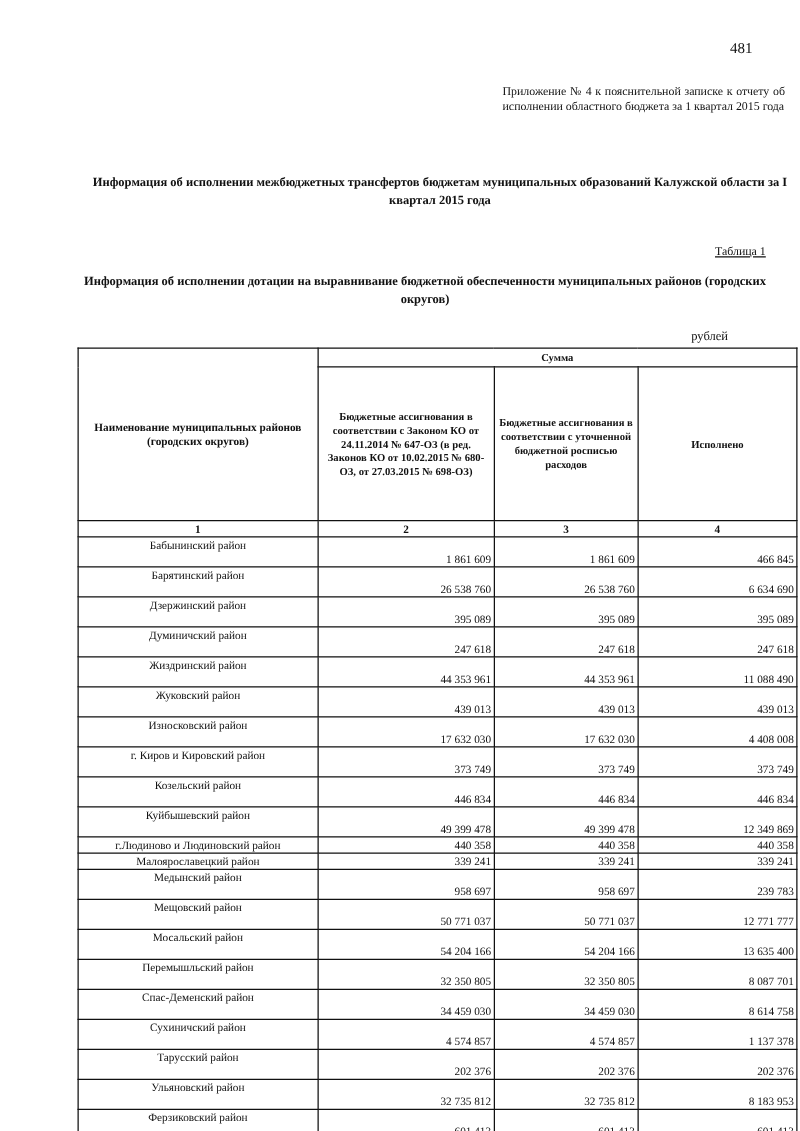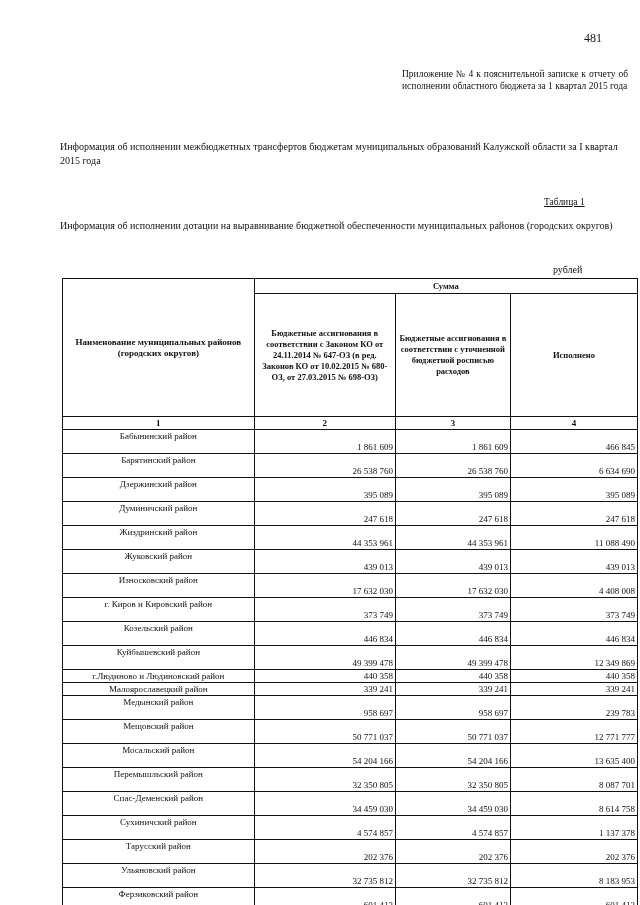--- a/index.html
+++ b/index.html
@@ -6,27 +6,27 @@
   body {
     width: 640px; height: 905px; position: relative; overflow: hidden;
     font-family: "Liberation Serif", serif; color: #111;
   }
   .page-num { position: absolute; left: 584px; top: 31px; font-size: 12px; }
   .appendix {
     position: absolute; left: 402px; top: 68px; width: 226px;
     font-size: 9.5px; line-height: 12px; text-align: justify;
   }
   .main-title {
-    position: absolute; left: 60px; top: 140px; width: 560px;
-    text-align: left; font-weight: normal; font-size: 10px; line-height: 14px;
-  }
-  .table-label { position: absolute; left: 544px; top: 197px; font-size: 9.5px; text-decoration: underline; }
+    position: absolute; left: 72px; top: 140px; width: 560px;
+    text-align: center; font-weight: bold; font-size: 10px; line-height: 14px;
+  }
+  .table-label { position: absolute; left: 572px; top: 197px; font-size: 9.5px; text-decoration: underline; }
   .sub-title {
     position: absolute; left: 60px; top: 219px; width: 560px;
-    text-align: left; font-weight: normal; font-size: 10px; line-height: 14px;
+    text-align: center; font-weight: bold; font-size: 10px; line-height: 14px;
   }
   .units { position: absolute; left: 553px; top: 264px; font-size: 10px; }
 
   table.data {
     position: absolute; left: 62px; top: 278px; width: 576px;
     border-collapse: collapse; font-size: 9px; table-layout: fixed;
   }
   table.data td, table.data th {
     border: 1px solid #111; padding: 0 2px; font-weight: normal;
   }

